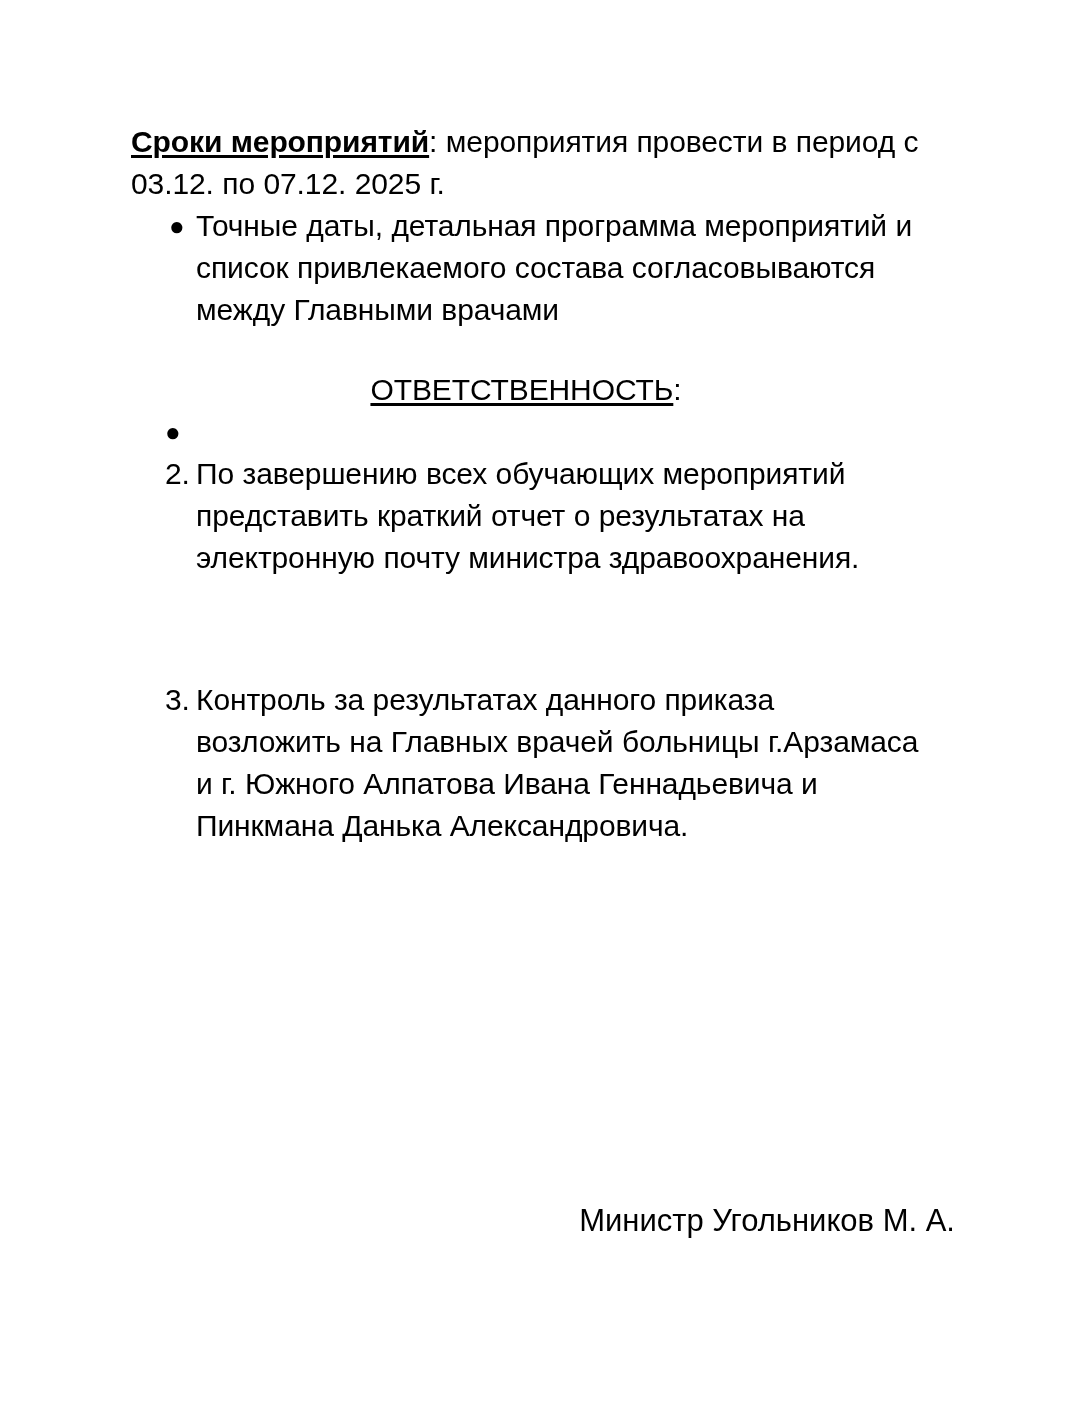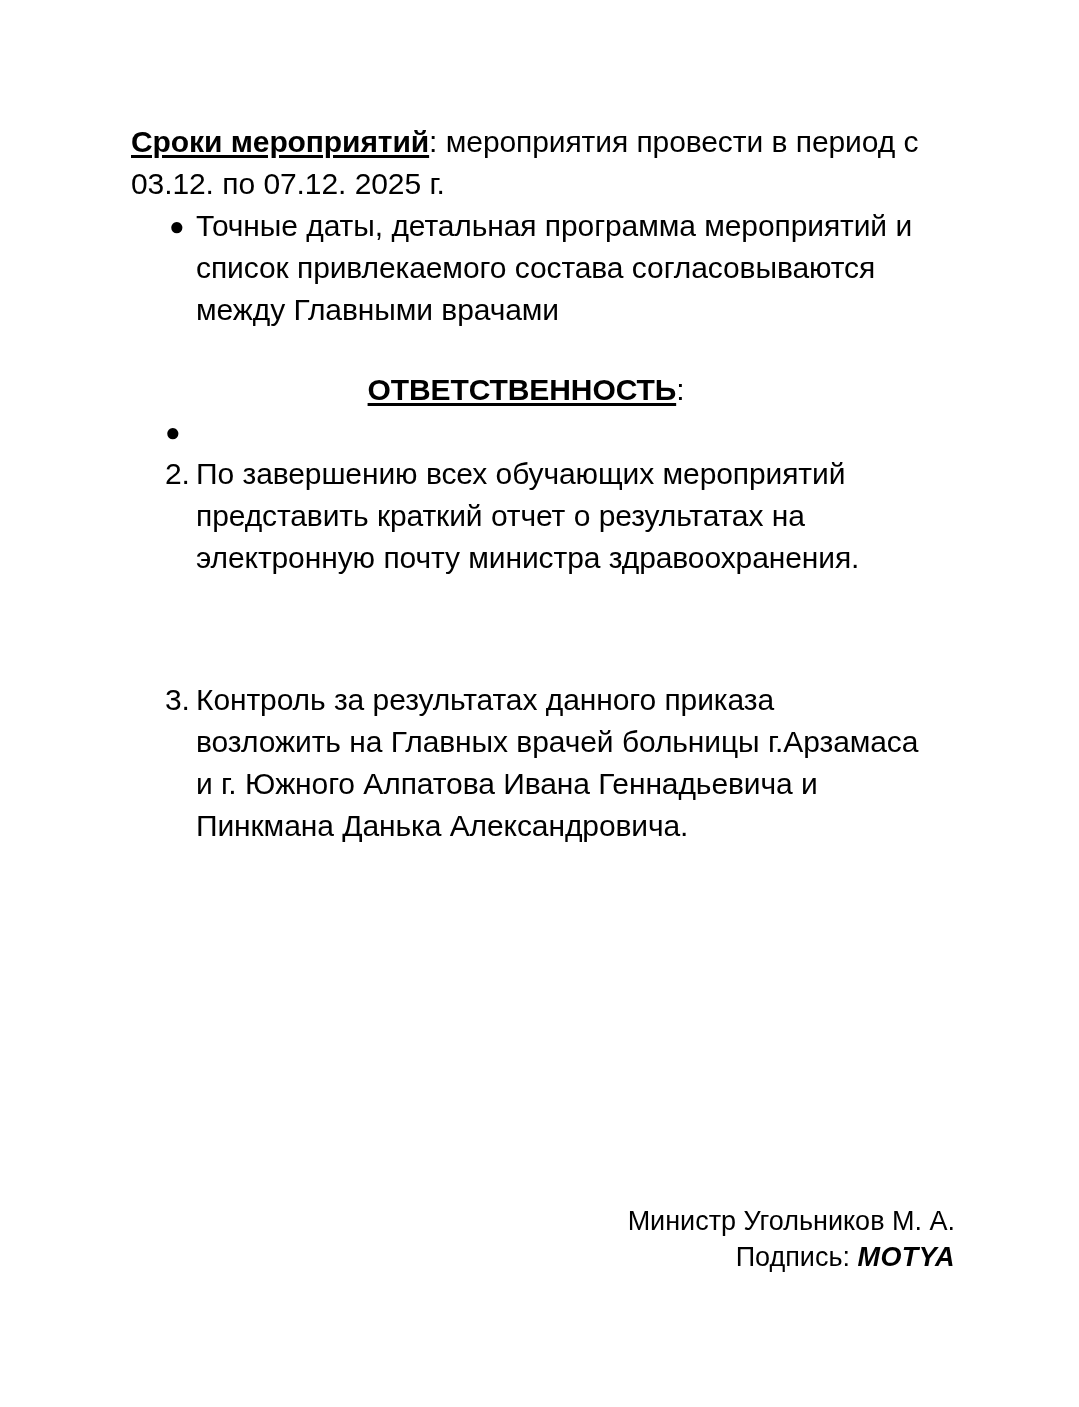--- a/index.html
+++ b/index.html
@@ -79,21 +79,21 @@
   }
 
   
   .section-heading {
     margin: 0;
     text-align: center;
     font-size: 30px;
     font-weight: normal;
   }
   .section-heading .heading-text {
-    font-weight: bold;
+    font-weight: normal;
     text-decoration: underline;
     text-decoration-thickness: 3px;
     text-underline-offset: 3px;
   }
 
   
   .num-list {
     list-style: none;
     margin: 0;
     padding: 0;
@@ -117,21 +117,21 @@
 
   
   .signature-block {
     position: absolute;
     left: 131px;
     top: 1203px;
     width: 824px;
     text-align: right;
   }
   .signature-line {
-    font-size: 27px;
+    font-size: 31px;
     line-height: 36px;
     white-space: pre;
   }
   .signature-name {
     font-weight: bold;
     font-style: italic;
     letter-spacing: 0.4px;
   }
 </style>
 </head>
@@ -164,16 +164,15 @@
     <div class="gap-lg"></div>
 
     <ul class="num-list">
       <li class="num-item"><span class="num-marker">3.</span><span>Контроль за результатах данного приказа возложить на Главных врачей больницы г.Арзамаса и г. Южного Алпатова Ивана Геннадьевича  и Пинкмана Данька Александровича.</span></li>
     </ul>
 
   </div>
 
   <div class="signature-block">
     <div class="signature-line">Министр Угольников М. А.</div>
-    <div class="signature-line"><span>Подпись: </span><span class="signature-name">MOTYA</span></div>
   </div>
 
 </div>
 
 </body></html>

